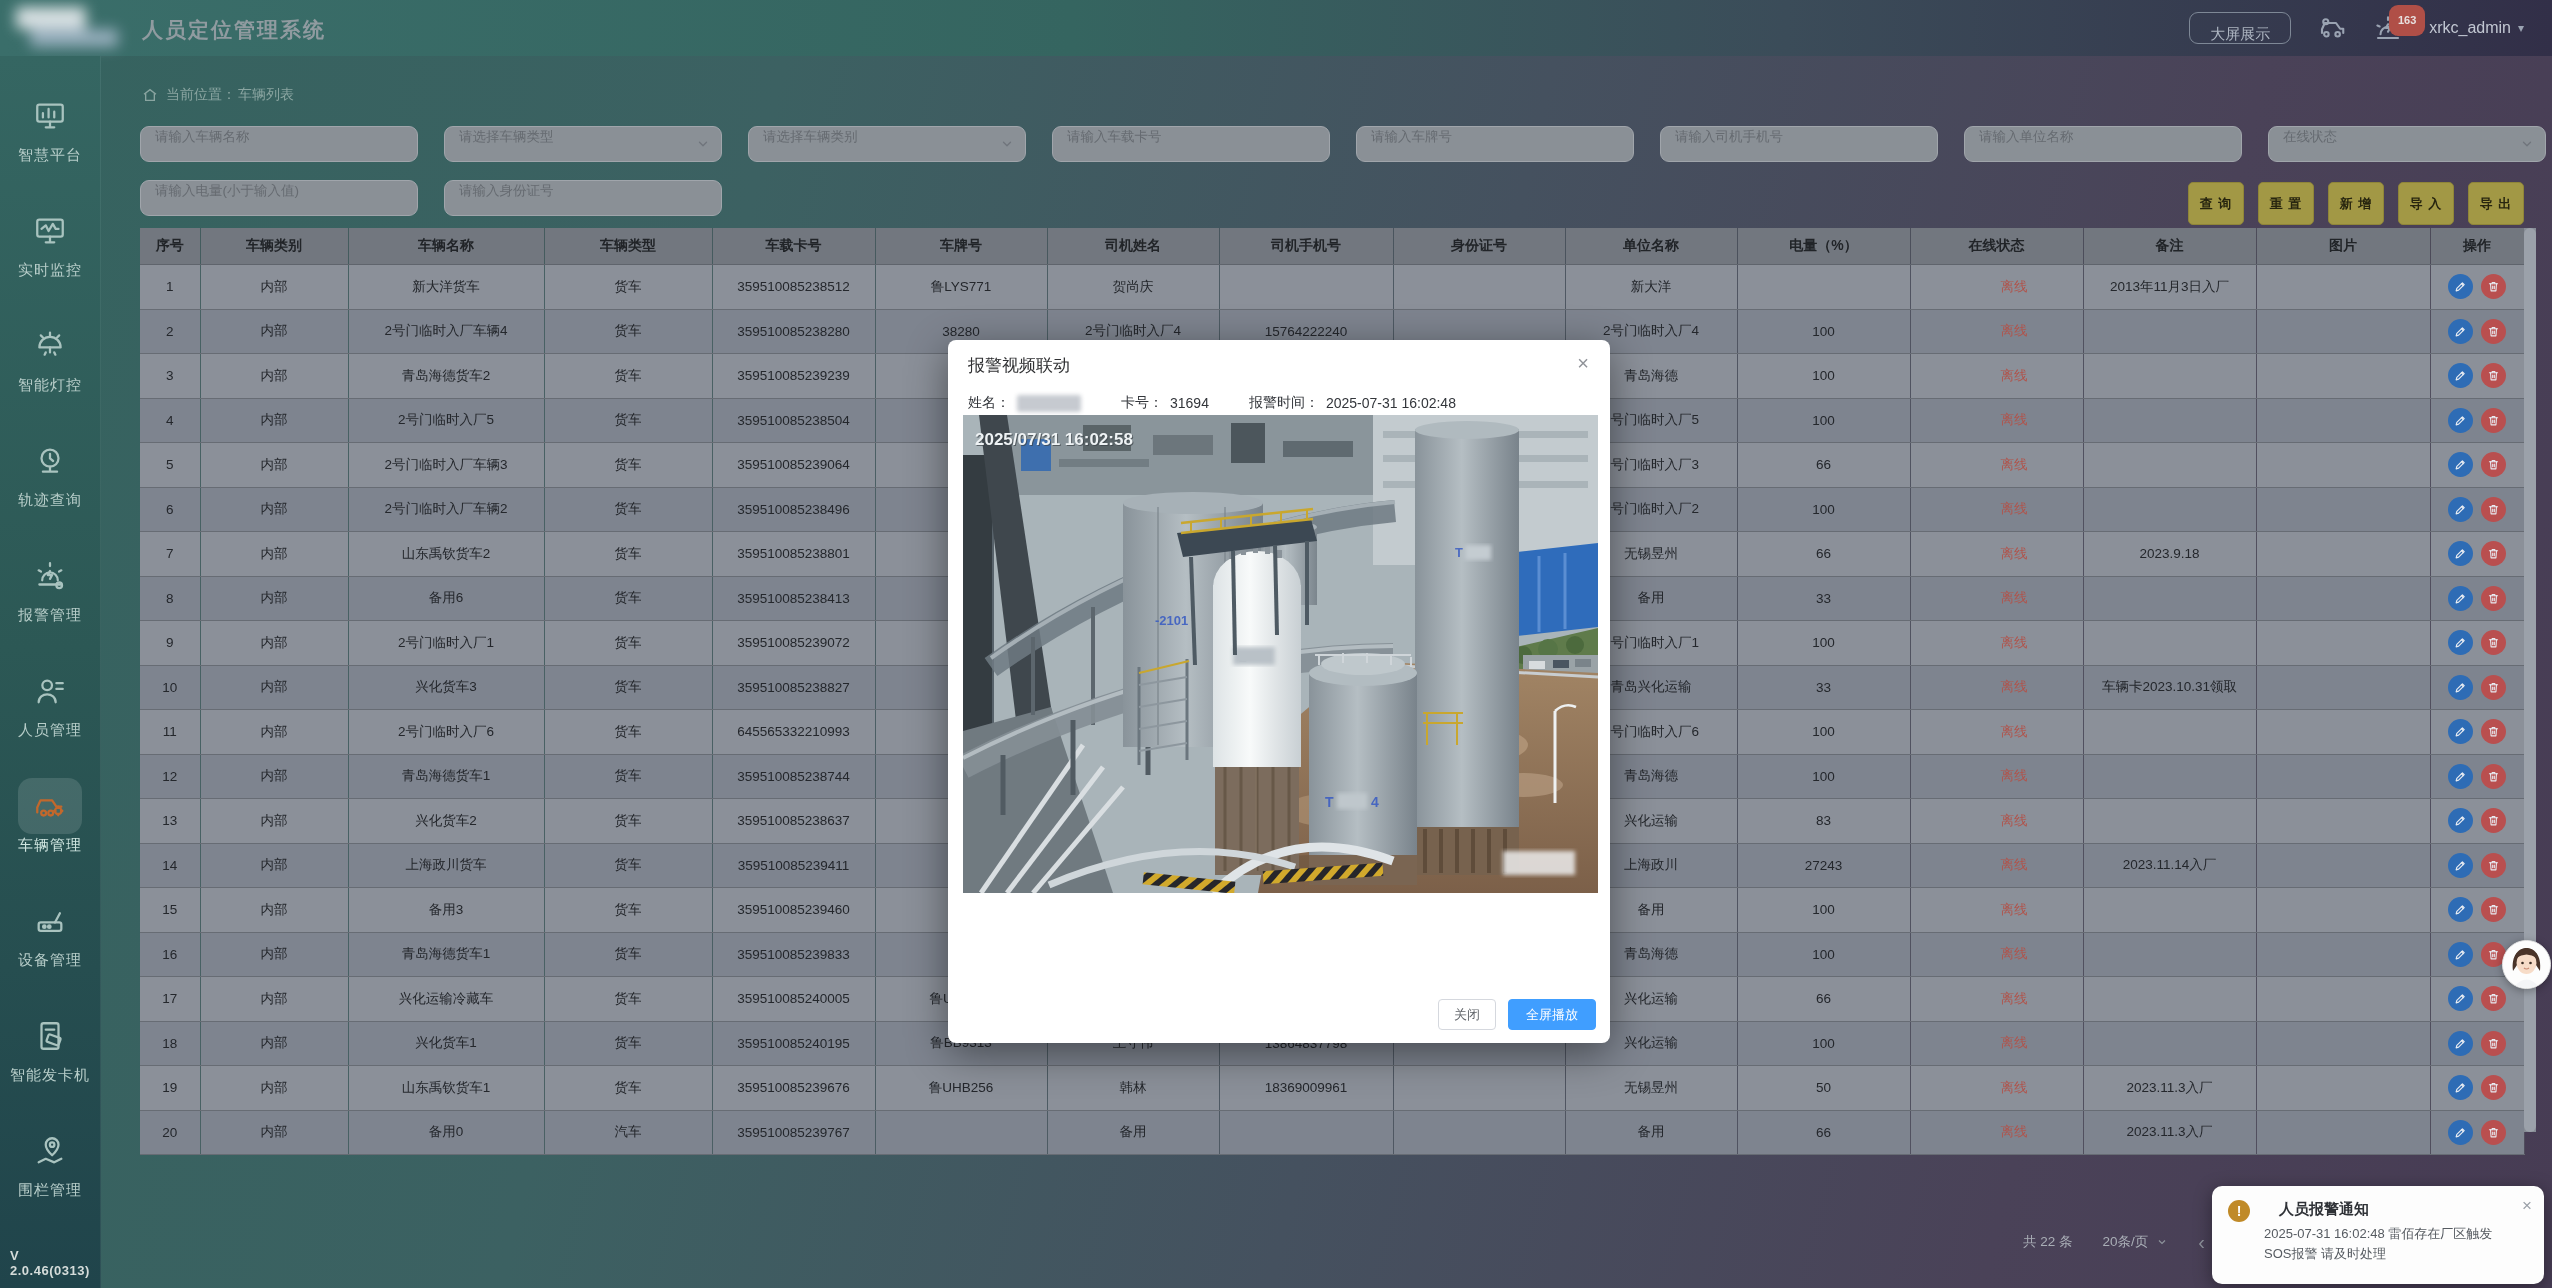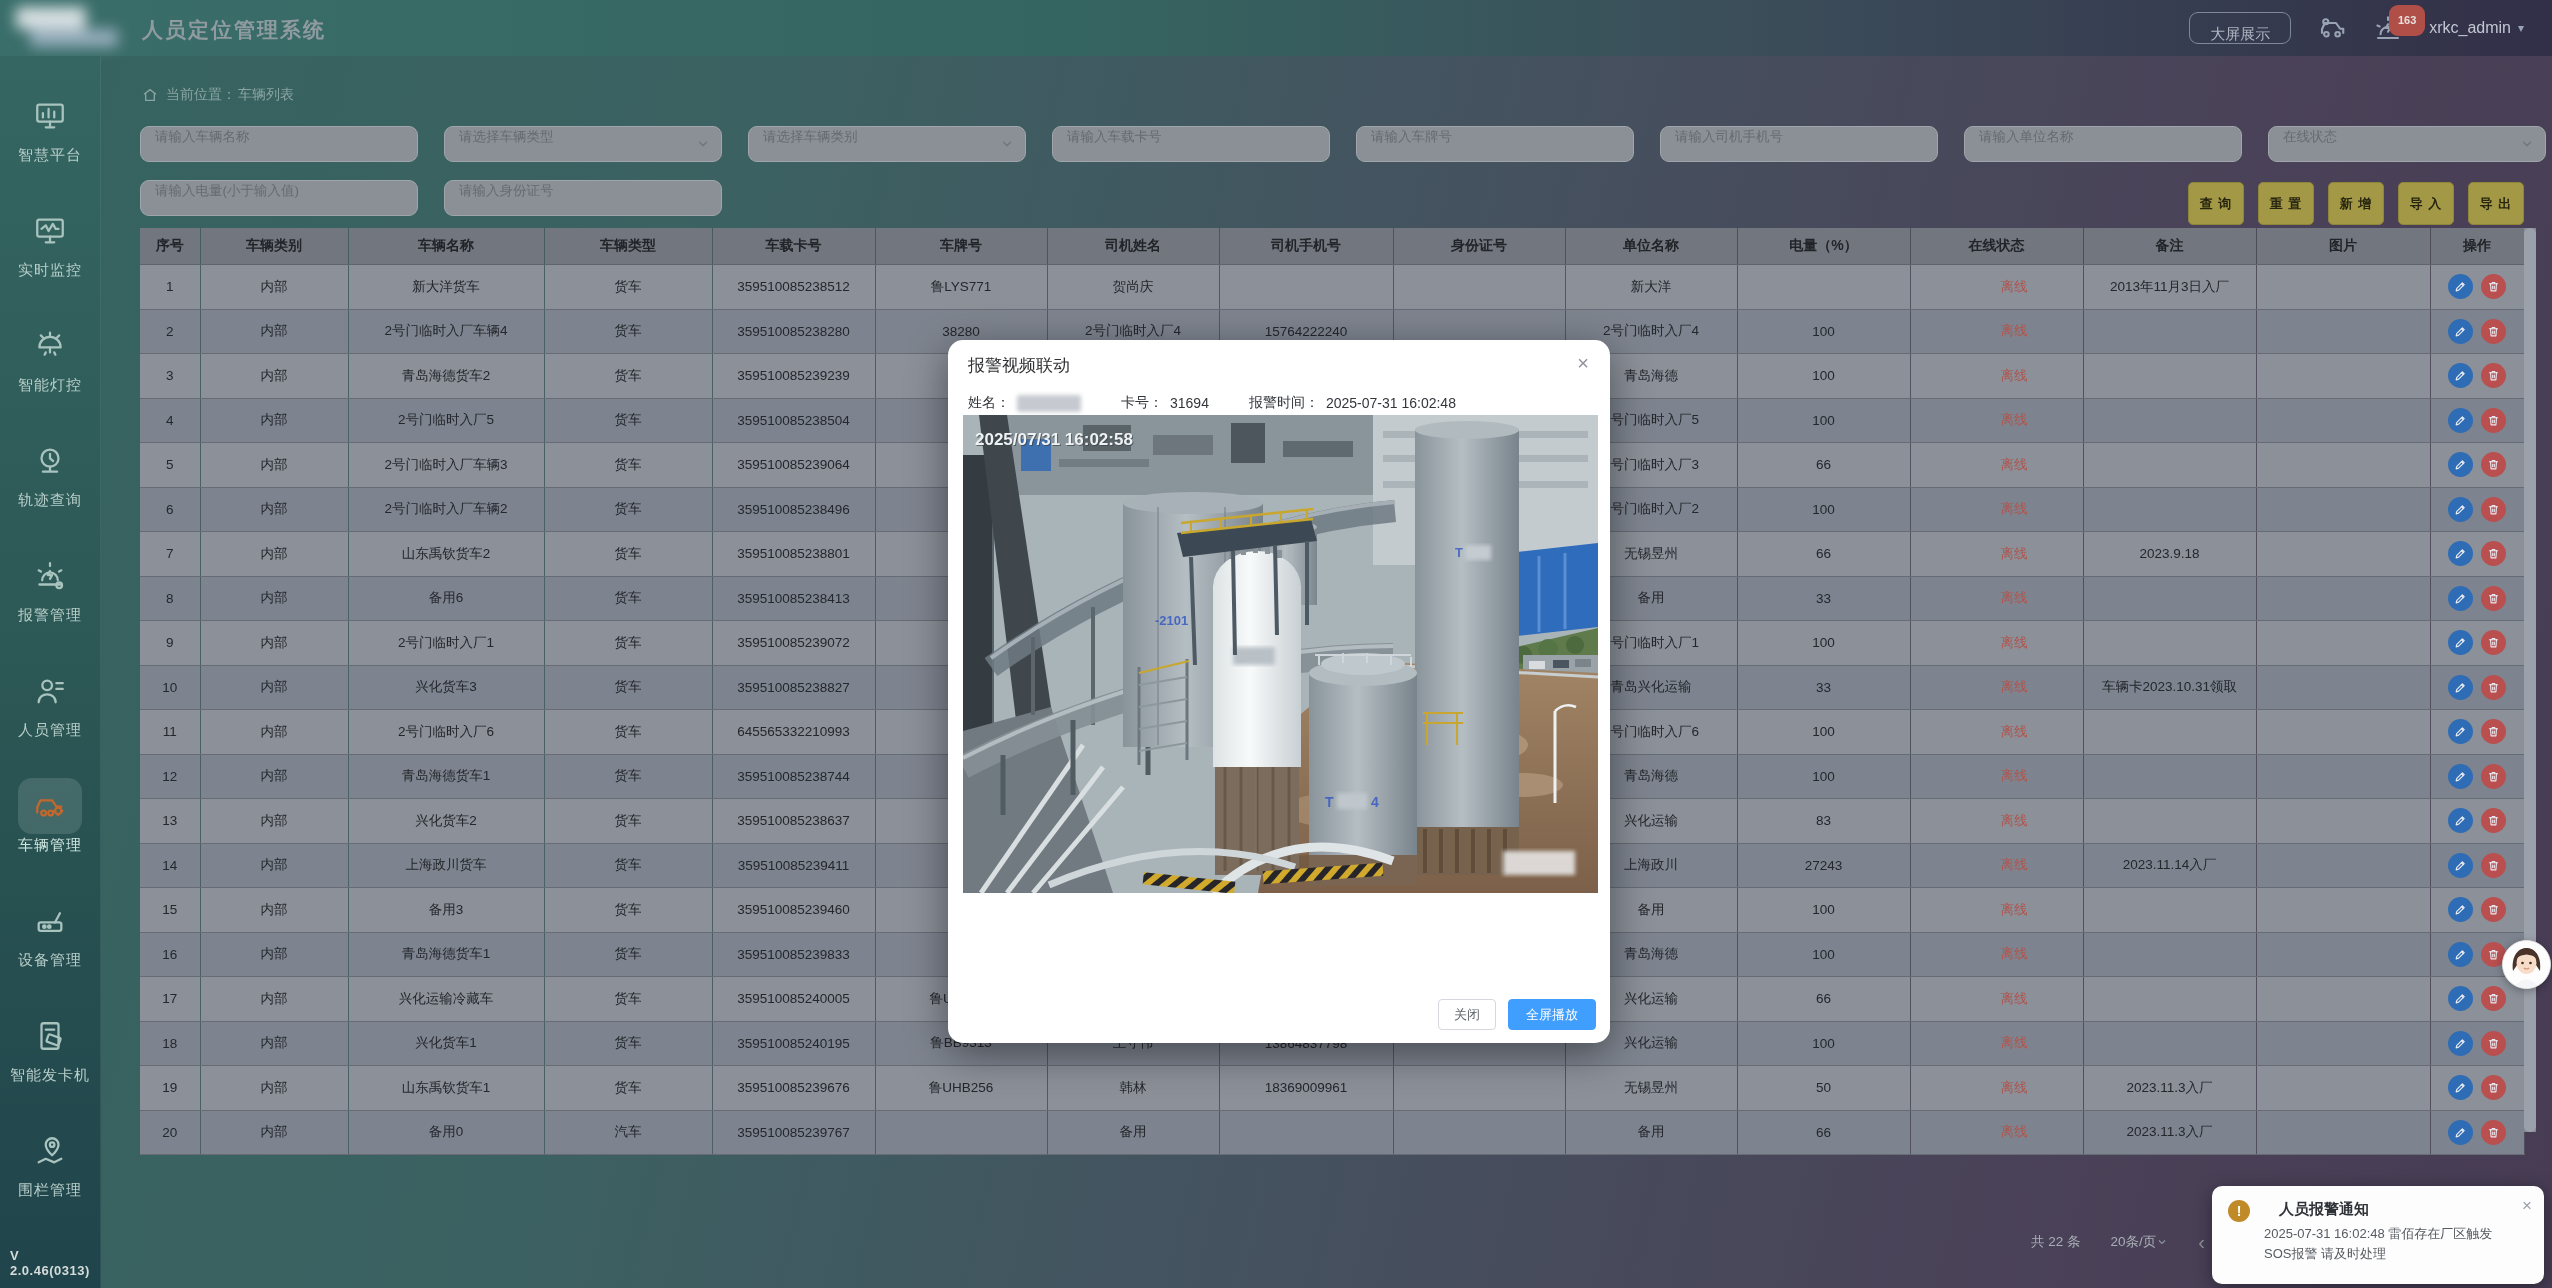--- a/index.html
+++ b/index.html
@@ -69,25 +69,25 @@
   .opbtn{width:25px;height:25px;border-radius:50%;border:none;margin:0 4px;cursor:pointer;
     display:inline-flex;align-items:center;justify-content:center;vertical-align:middle;padding:0;}
   .opbtn svg{width:13px;height:13px;color:#e8ecf2;}
   .opbtn.edit{background:#2e6cb5;}
   .opbtn.del{background:#b94f4f;}
   #vscroll{position:absolute;left:2524px;top:228px;width:12px;height:904px;background:#868c95;}
   #vscroll i{display:block;width:12px;height:100%;background:#9ba1aa;border-radius:6px;}
   
   #pager{position:absolute;top:1232px;right:347px;display:flex;align-items:center;gap:30px;
     color:#a9aeb6;font-size:13.5px;}
-  #pager .psize{display:flex;align-items:center;gap:0;cursor:pointer;}
+  #pager .psize{display:flex;align-items:center;gap:8px;cursor:pointer;}
   #pager .psize svg{width:12px;height:12px;color:#8d929b;}
   #pager .prev{font-size:20px;color:#8d929b;cursor:pointer;line-height:1;}
   
-  #modal{position:absolute;left:948px;top:340px;width:662px;height:703px;background:#ffffff;border-radius:15px;
+  #modal{position:absolute;left:948px;top:340px;width:662px;height:703px;background:#ffffff;border-radius:8px;
     box-shadow:0 10px 42px rgba(0,0,0,.45);z-index:40;}
   .m-title{position:absolute;left:20px;top:14px;font-size:17px;color:#303133;}
   .m-close{position:absolute;right:14px;top:10px;width:26px;height:26px;border:none;background:none;
     color:#909399;font-size:20px;cursor:pointer;line-height:26px;padding:0;}
   .m-info{position:absolute;left:20px;top:54px;font-size:14px;color:#33363b;display:flex;align-items:center;gap:7px;}
   .m-info .gap{width:26px;}
   .blur-name{display:inline-block;width:64px;height:17px;background:#c6cad0;border-radius:2px;filter:blur(2px);}
   .m-video{position:absolute;left:15px;top:75px;width:635px;height:478px;overflow:hidden;background:#9aa4a9;}
   .m-video svg{display:block;}
   .m-foot{position:absolute;right:14px;bottom:13px;display:flex;gap:12px;}

